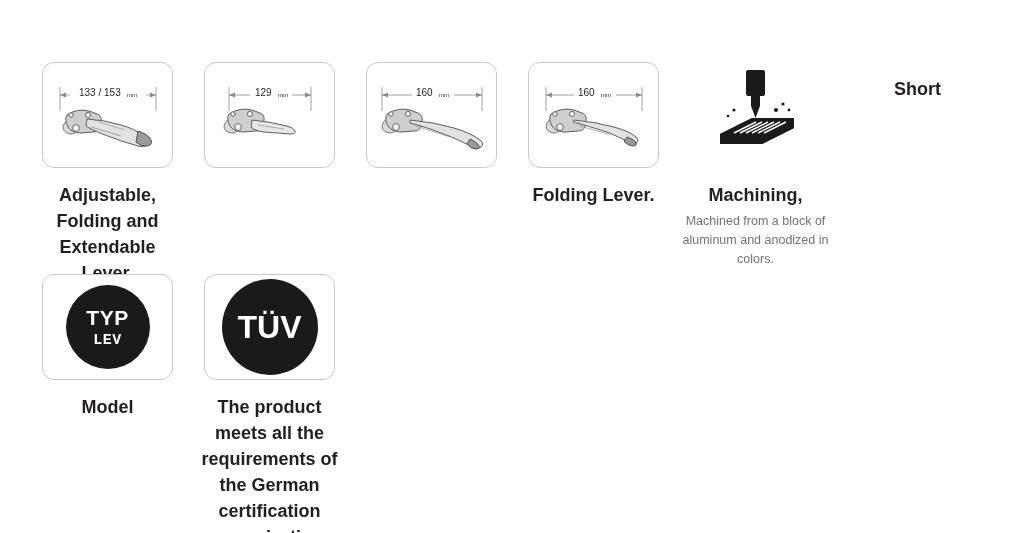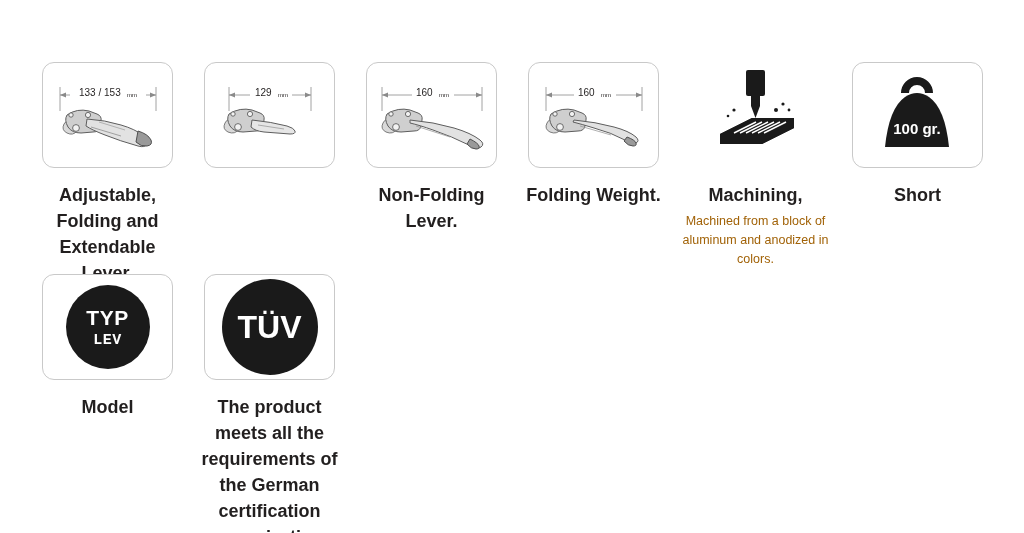--- a/index.html
+++ b/index.html
@@ -59,21 +59,21 @@
     text-align: center;
     color: #221f1f;
     width: 140px;
   }
   .subcaption {
     margin-top: 4px;
     font-size: 12.5px;
     font-weight: normal;
     line-height: 1.5;
     text-align: center;
-    color: #a16207;
+    color: #737373;
     width: 148px;
   }
 
   
   .lever-svg { display: block; }
 
   
   .badge-circle {
     position: absolute;
     left: 50%;
@@ -209,21 +209,20 @@
             <path d="M20 49 q11 -7 23 -4 l8 3 q5 2 4 7 l-1 6 q-1 5 -7 5 l-13 1 q-9 0 -13 -6 q-4 -7 -1 -12 z" fill="#cfcfcf" stroke="#5e5e5e" stroke-width="1"></path>
             <path d="M43 55 q24 2 44 8 q17 5 26 12 q5 4 1 7 q-4 3 -10 -1 q-20 -10 -38 -16 q-14 -5 -23 -7 z" fill="#e2e2e2" stroke="#5e5e5e" stroke-width="1"></path>
             <path d="M103 74 q8 4 9 7 q1 3 -3 3 q-5 0 -9 -5 z" fill="#9a9a9a" stroke="#4f4f4f" stroke-width="1"></path>
             <circle cx="29" cy="62" r="3.4" fill="#f2f2f2" stroke="#5e5e5e" stroke-width="0.9"></circle>
             <circle cx="41" cy="49" r="2.6" fill="#f2f2f2" stroke="#5e5e5e" stroke-width="0.9"></circle>
             <circle cx="24" cy="49" r="2.2" fill="#f2f2f2" stroke="#5e5e5e" stroke-width="0.9"></circle>
             <path d="M49 61 l34 11" stroke="#9b9b9b" stroke-width="0.8"></path>
           </g>
         </svg>
       </div>
-      <div class="caption">Non-Folding Lever.</div>
     </div>
 
     <div class="cell">
       <div class="tile">
         <svg class="lever-svg" width="129" height="104" viewBox="0 0 129 104">
           <line x1="17" y1="24" x2="17" y2="48" stroke="#8a8a8a" stroke-width="0.8"></line>
           <line x1="113" y1="24" x2="113" y2="48" stroke="#8a8a8a" stroke-width="0.8"></line>
           <line x1="17" y1="32" x2="113" y2="32" stroke="#8a8a8a" stroke-width="0.8"></line>
           <polygon points="17,32 23,29.6 23,34.4" fill="#8a8a8a"></polygon>
           <polygon points="113,32 107,29.6 107,34.4" fill="#8a8a8a"></polygon>
@@ -235,21 +234,21 @@
             <path d="M22 49 q11 -7 23 -4 l8 3 q5 2 4 7 l-1 6 q-1 5 -7 5 l-13 1 q-9 0 -13 -6 q-4 -7 -1 -12 z" fill="#cfcfcf" stroke="#5e5e5e" stroke-width="1"></path>
             <path d="M45 55 q22 2 40 7 q15 4 22 10 q4 4 0 6 q-4 2 -9 -2 q-17 -9 -33 -13 q-13 -4 -21 -6 z" fill="#e2e2e2" stroke="#5e5e5e" stroke-width="1"></path>
             <path d="M98 72 q8 3 9 6 q1 3 -3 3 q-5 0 -9 -5 z" fill="#9a9a9a" stroke="#4f4f4f" stroke-width="1"></path>
             <circle cx="31" cy="62" r="3.4" fill="#f2f2f2" stroke="#5e5e5e" stroke-width="0.9"></circle>
             <circle cx="43" cy="49" r="2.6" fill="#f2f2f2" stroke="#5e5e5e" stroke-width="0.9"></circle>
             <circle cx="26" cy="49" r="2.2" fill="#f2f2f2" stroke="#5e5e5e" stroke-width="0.9"></circle>
             <path d="M51 61 l31 9" stroke="#9b9b9b" stroke-width="0.8"></path>
           </g>
         </svg>
       </div>
-      <div class="caption">Folding Weight.</div>
+      <div class="caption">Folding Lever.</div>
     </div>
 
     <div class="cell">
       <div class="tile plain">
         <svg class="lever-svg" width="131" height="106" viewBox="0 0 131 106">
 
           <rect x="56" y="8" width="19" height="26" rx="2" fill="#1a1a1a"></rect>
           <rect x="61" y="34" width="9" height="10" fill="#1a1a1a"></rect>
           <polygon points="61,44 70,44 65.5,56" fill="#1a1a1a"></polygon>
 
@@ -272,27 +271,20 @@
           <circle cx="99" cy="48" r="1.4" fill="#1a1a1a"></circle>
           <circle cx="44" cy="48" r="1.6" fill="#1a1a1a"></circle>
           <circle cx="38" cy="54" r="1.3" fill="#1a1a1a"></circle>
         </svg>
       </div>
       <div class="caption">Machining,</div>
       <div class="subcaption">Machined from a block of aluminum and anodized in colors.</div>
     </div>
 
     <div class="cell">
-      <div class="tile">
-        <svg class="lever-svg" width="129" height="104" viewBox="0 0 129 104">
-          <path d="M64 14 a16 16 0 0 1 16 16 h-8 a8 8 0 0 0 -16 0 h-8 a16 16 0 0 1 16 -16 z" fill="#1a1a1a"></path>
-          <path d="M52 34 q12 -8 24 0 q16 11 20 50 h-64 q4 -39 20 -50 z" fill="#1a1a1a"></path>
-          <text class="weight-text" x="64" y="71" text-anchor="middle">100 gr.</text>
-        </svg>
-      </div>
       <div class="caption">Short</div>
     </div>
 
   </div>
 
   <div class="row row-2">
 
     <div class="cell">
       <div class="tile">
         <div class="badge-circle c-typlev">

